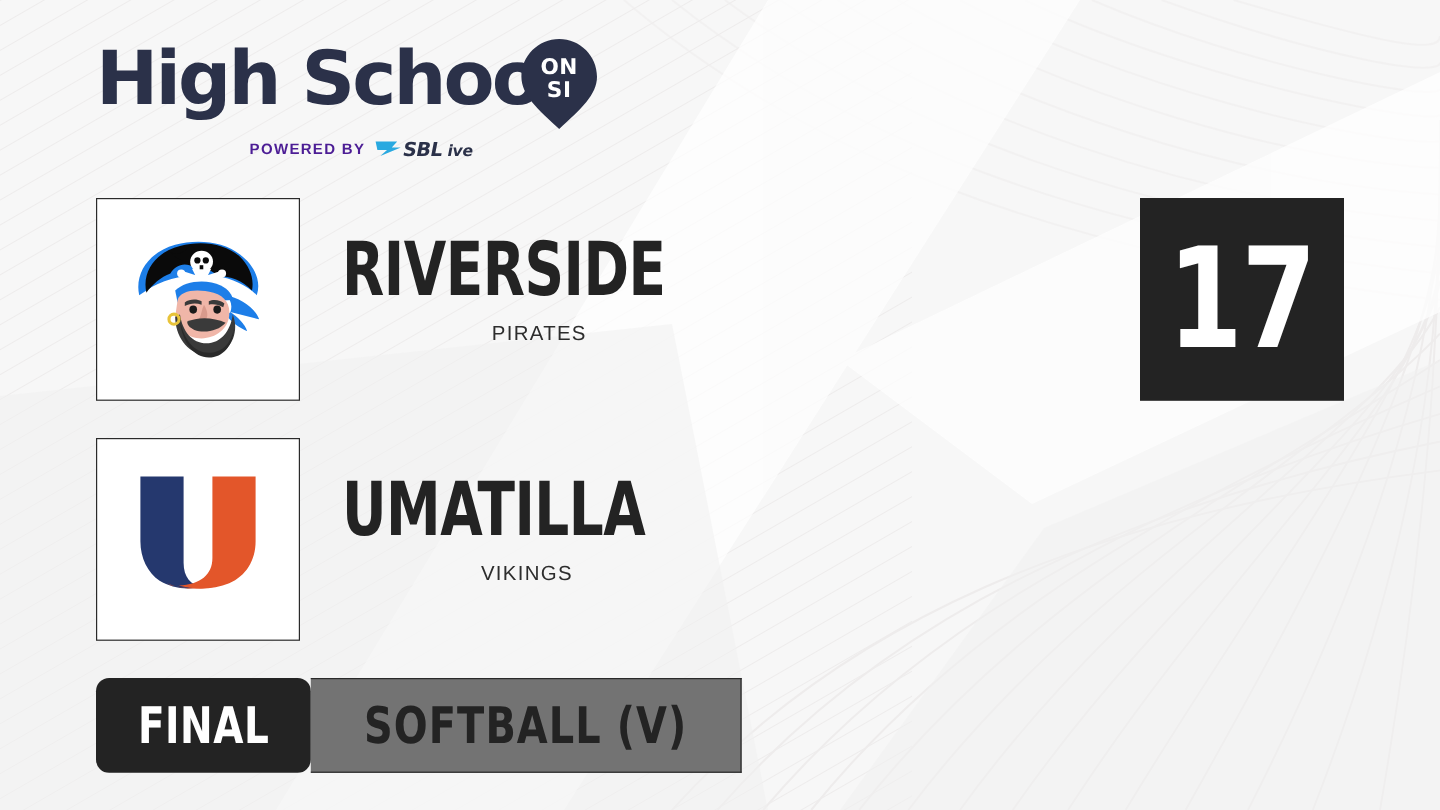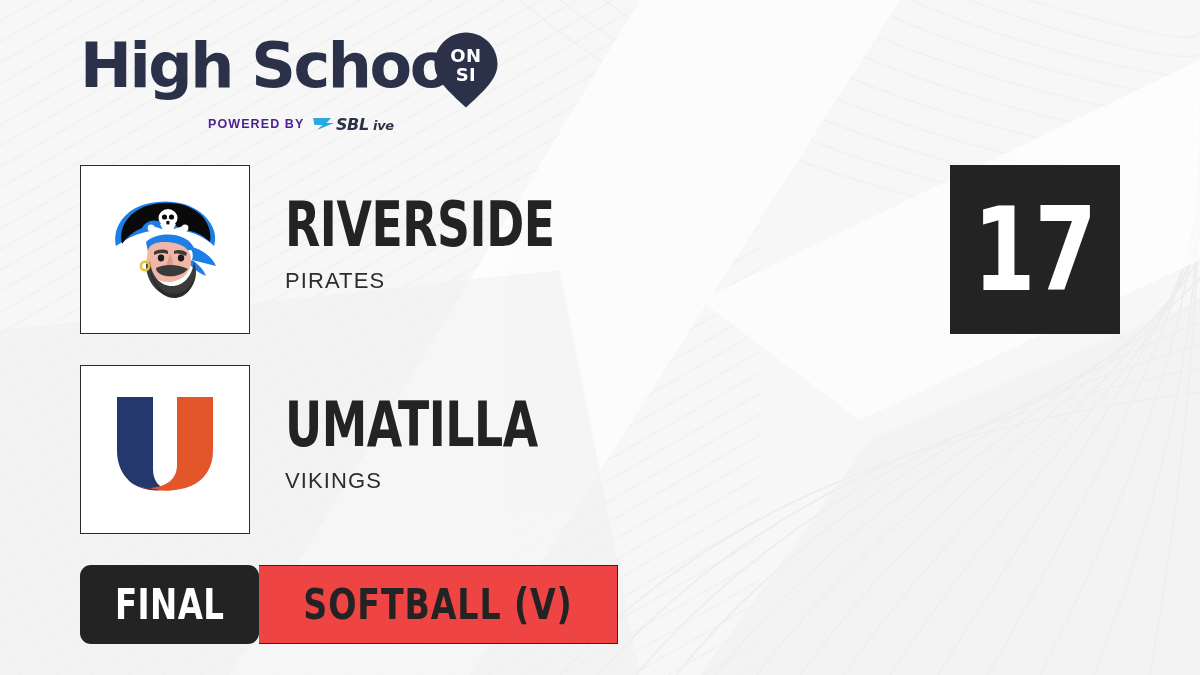--- a/index.html
+++ b/index.html
@@ -35,21 +35,21 @@
     white-space:nowrap;
   }
   #powered-label {
     font-family:"Liberation Sans", sans-serif;
     font-weight:700; font-size:12.5px;
     letter-spacing:1.1px; color:#4c1d95;
   }
   #sblive-logo { display:block; }
 
   
-  .team-row { position:absolute; left:0; width:1200px; height:170px; }
+  .team-row { position:absolute; left:0; width:1200px; height:170px;text-align:center; }
   #row-home { top:165px; }
   #row-away { top:365px; }
 
   .logo-box {
     position:absolute; left:80px; top:0;
     width:170px; height:169px;
     background:#ffffff;
     border:1.6px solid #2a2a2a;
     display:flex; align-items:center; justify-content:center;
   }
@@ -64,21 +64,21 @@
     letter-spacing:-0.5px;
     color:#232323;
     transform:scaleX(0.82);
     transform-origin:left center;
     white-space:nowrap;
   }
   .team-mascot {
     margin-top:13px;
     font-family:"Liberation Sans", sans-serif;
     font-weight:400;
-    font-size:22px;
+    font-size:17px;
     letter-spacing:1.1px;
     color:#2d2d2d;
     white-space:nowrap;
   }
 
   .score-box {
     position:absolute; left:950px; top:0;
     width:170px; height:169px;
     background:#232323;
     display:flex; align-items:center; justify-content:center;
@@ -106,21 +106,21 @@
     border-radius:11px;
   }
   #status-state-label {
     font-family:"DejaVu Sans Condensed","Liberation Sans Narrow","Liberation Sans",sans-serif;
     font-weight:700; font-size:42px; line-height:42px;
     color:#ffffff; letter-spacing:0.5px;
     transform:scaleX(0.86); transform-origin:center center;
     white-space:nowrap;
   }
   #status-sport {
-    background:#ef4444;
+    background:#737373;
     border:1.4px solid #2a2a2a;
     border-left:none;
     display:flex; align-items:center; justify-content:center;
     padding:0 26px;
   }
   #status-sport-label {
     font-family:"DejaVu Sans Condensed","Liberation Sans Narrow","Liberation Sans",sans-serif;
     font-weight:700; font-size:42px; line-height:42px;
     color:#232323; letter-spacing:1px;
     transform:scaleX(0.88); transform-origin:center center;

